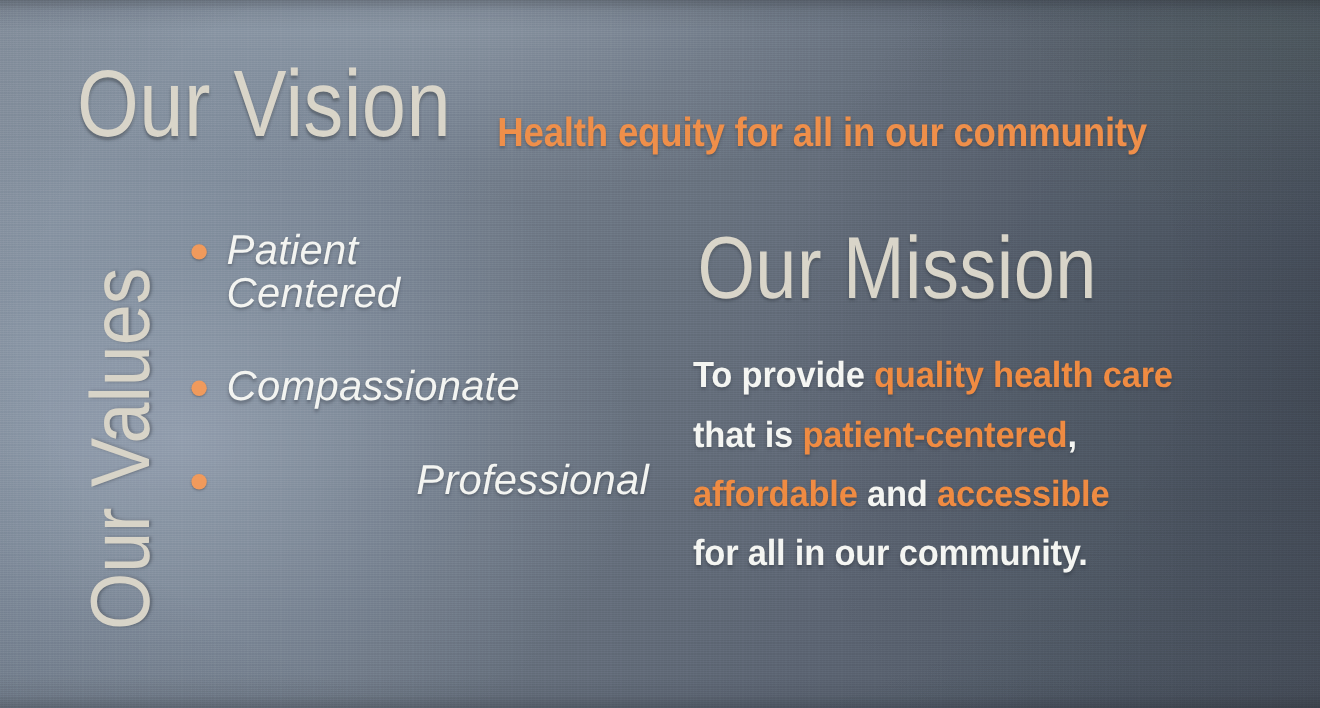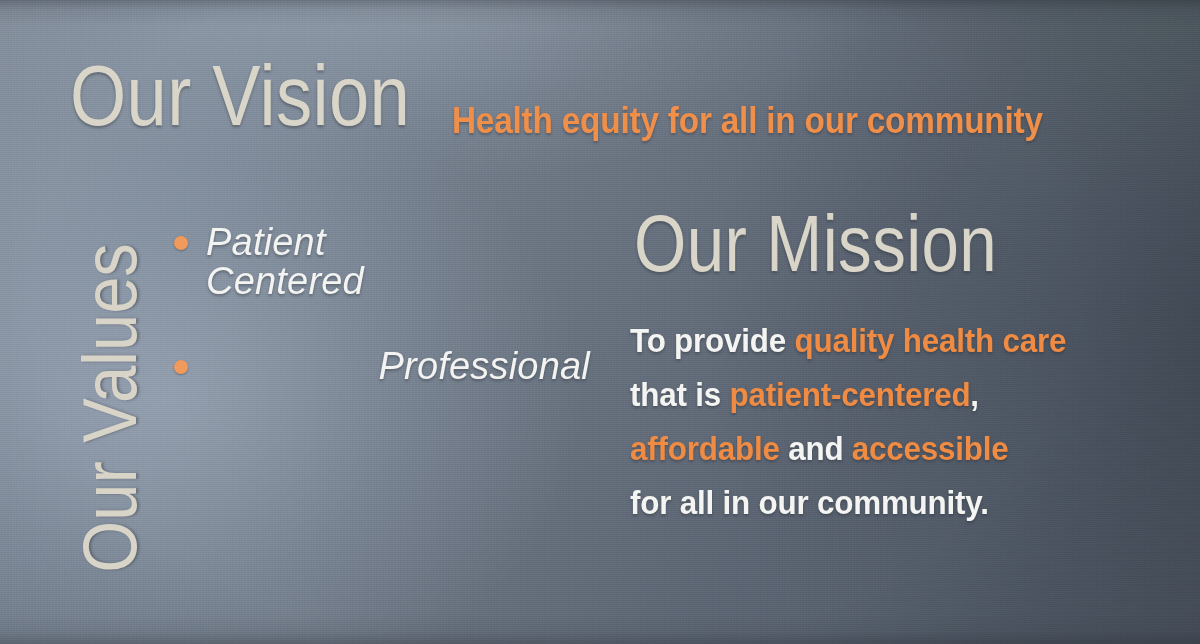--- a/index.html
+++ b/index.html
@@ -135,21 +135,21 @@
     text-align: center;
     text-shadow:
       0 2px 3px rgba(38,44,52,0.42),
       1px 1px 0 rgba(255,255,255,0.09);
   }
 
   
   #values-list {
     position: absolute;
     left: 170px;
-    top: 223px;
+    top: 209px;
     width: 420px;
     margin: 0;
     padding: 0;
     list-style: none;
   }
   .value-item {
     position: relative;
     padding-left: 36px;
     margin-bottom: 46px;
   }
@@ -225,20 +225,24 @@
   <div id="values-label">Our Values</div>
 
   <ul id="values-list">
     <li class="value-item">
       <span class="value-bullet"></span>
       <span class="value-text">Patient</span>
       <span class="value-text">Centered</span>
     </li>
     <li class="value-item">
       <span class="value-bullet"></span>
+      <span class="value-text">Compassionate</span>
+    </li>
+    <li class="value-item">
+      <span class="value-bullet"></span>
       <span class="value-text">Professional</span>
     </li>
   </ul>
 
   <div class="heading" id="mission-heading">Our Mission</div>
 
   <div id="mission-body">
       <span class="mline"><span>To provide </span><span class="hl">quality health care</span></span>
       <span class="mline"><span>that is </span><span class="hl">patient-centered</span><span>,</span></span>
       <span class="mline"><span class="hl">affordable</span><span> and </span><span class="hl">accessible</span></span>

